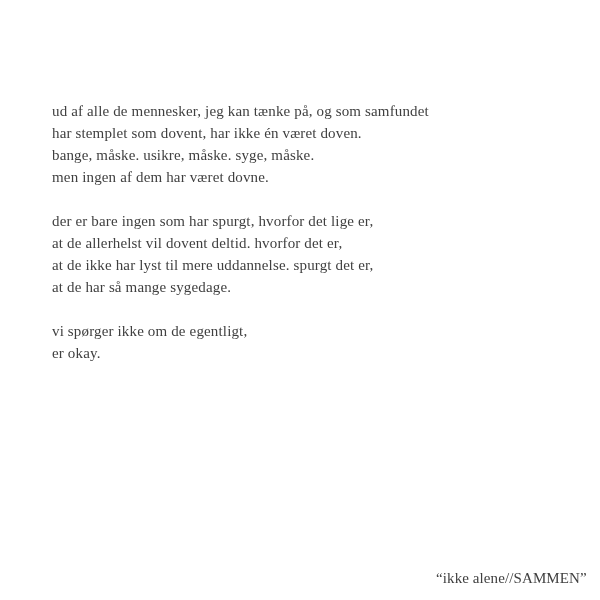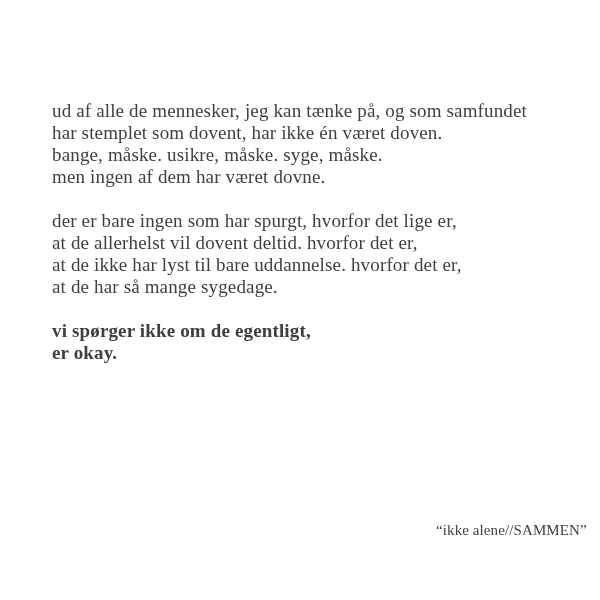--- a/index.html
+++ b/index.html
@@ -17,38 +17,37 @@
   }
   .quote-canvas {
     position: absolute;
     inset: 0;
     background: #ffffff;
   }
   .poem {
     position: absolute;
     left: 52px;
     top: 100px;
-    font-size: 19px;
+    font-size: 15px;
     line-height: 22px;
     letter-spacing: 0.15px;
   }
   .stanza {
     margin: 0 0 22px 0;
   }
   .stanza:last-child {
     margin-bottom: 12px;
-    font-weight: bold;
   }
   .poem-line {
     white-space: nowrap;
   }
   .attribution {
     position: absolute;
     left: 436px;
-    top: 520px;
+    top: 568px;
     font-size: 15px;
     line-height: 20px;
     letter-spacing: 0.1px;
   }
 </style>
 </head>
 <body>
 
 <div class="quote-canvas">
 
@@ -57,21 +56,21 @@
     <div class="stanza">
       <div class="poem-line">ud af alle de mennesker, jeg kan tænke på, og som samfundet</div>
       <div class="poem-line">har stemplet som dovent, har ikke én været doven.</div>
       <div class="poem-line">bange, måske. usikre, måske. syge, måske.</div>
       <div class="poem-line">men ingen af dem har været dovne.</div>
     </div>
 
     <div class="stanza">
       <div class="poem-line">der er bare ingen som har spurgt, hvorfor det lige er,</div>
       <div class="poem-line">at de allerhelst vil dovent deltid. hvorfor det er,</div>
-      <div class="poem-line">at de ikke har lyst til bare uddannelse. hvorfor det er,</div>
+      <div class="poem-line">at de ikke har lyst til mere uddannelse. spurgt det er,</div>
       <div class="poem-line">at de har så mange sygedage.</div>
     </div>
 
     <div class="stanza">
       <div class="poem-line">vi spørger ikke om de egentligt,</div>
       <div class="poem-line">er okay.</div>
     </div>
 
   </div>
 

